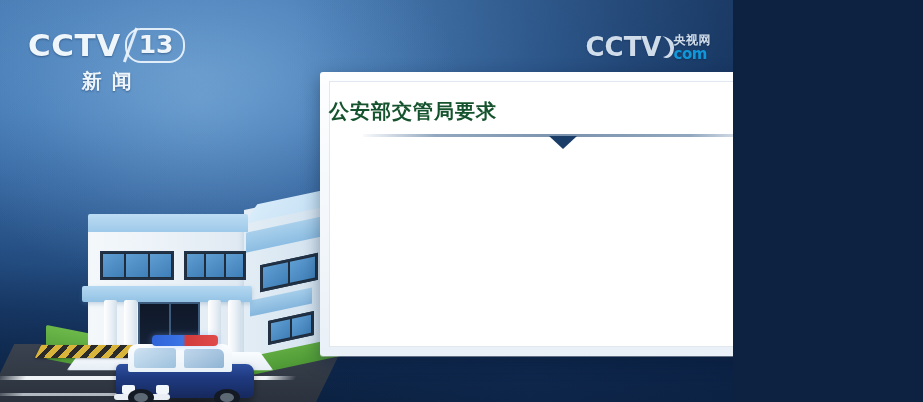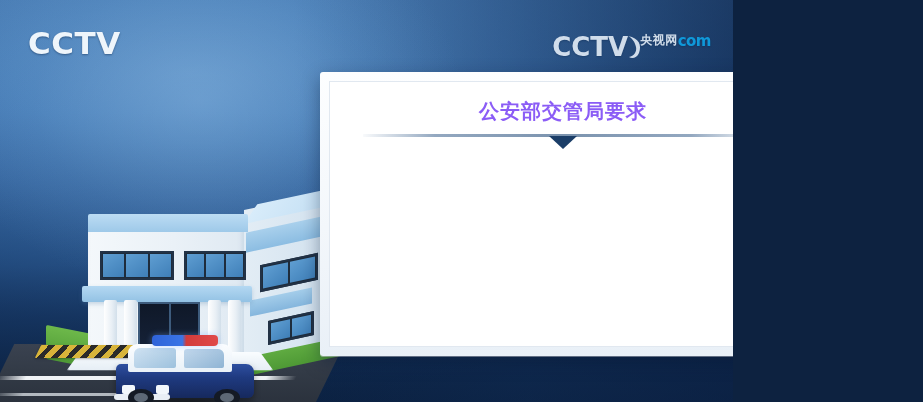--- a/index.html
+++ b/index.html
@@ -115,21 +115,21 @@
     line-height: 1;
     text-shadow: 0 1px 2px rgba(10,35,70,0.4);
   }
   .wm-swoosh {
     width: 17px; height: 24px;
     margin-left: -2px;
     margin-top: 1px;
   }
   .wm-right {
     display: flex;
-    flex-direction: row;
+    flex-direction: column;
     margin-left: -3px;
     line-height: 1;
   }
   .wm-cn {
     font-size: 12px;
     font-weight: 700;
     color: #e8f1fa;
     letter-spacing: 0.5px;
     margin-bottom: 1px;
     text-shadow: 0 1px 2px rgba(10,35,70,0.4);
@@ -155,22 +155,22 @@
     box-sizing: border-box;
   }
   .card-inner {
     width: 100%; height: 100%;
     background: #ffffff;
     box-sizing: border-box;
     position: relative;
     box-shadow: inset 0 0 0 1px rgba(200,214,228,0.55);
   }
   .card-title {
-    text-align: center;
-    color: #8b5cf6;
+    text-align: left;
+    color: #14532d;
     font-size: 20px;
     font-weight: 700;
     letter-spacing: 1px;
     padding-top: 17px;
   }
   .title-rule {
     position: relative;
     margin: 9px auto 0 auto;
     width: 400px;
     height: 3px;
@@ -523,21 +523,26 @@
       <div class="car-light l1"></div>
       <div class="car-light l2"></div>
       <div class="car-wheel w1"></div>
       <div class="car-wheel w2"></div>
     </div>
   </div>
 
   <div class="logo13">
     <div class="logo13-row">
       <span class="logo13-cctv">CCTV</span>
-    </div>
+      <span class="logo13-pill">
+        <span class="logo13-slash"></span>
+        <span>13</span>
+      </span>
+    </div>
+    <div class="logo13-sub">新闻</div>
   </div>
 
   <div class="wm">
     <span class="wm-left">CCTV</span>
     <svg class="wm-swoosh" viewBox="0 0 17 24">
       <path d="M2 1 C13 3, 16 10, 13 18 C11 23, 6 24, 3 22 C8 21, 11 17, 10 12 C9 7, 6 3, 2 1 Z" fill="#e8f1fa"></path>
     </svg>
     <span class="wm-right">
       <span class="wm-cn">央视网</span>
       <span class="wm-com">com</span>

